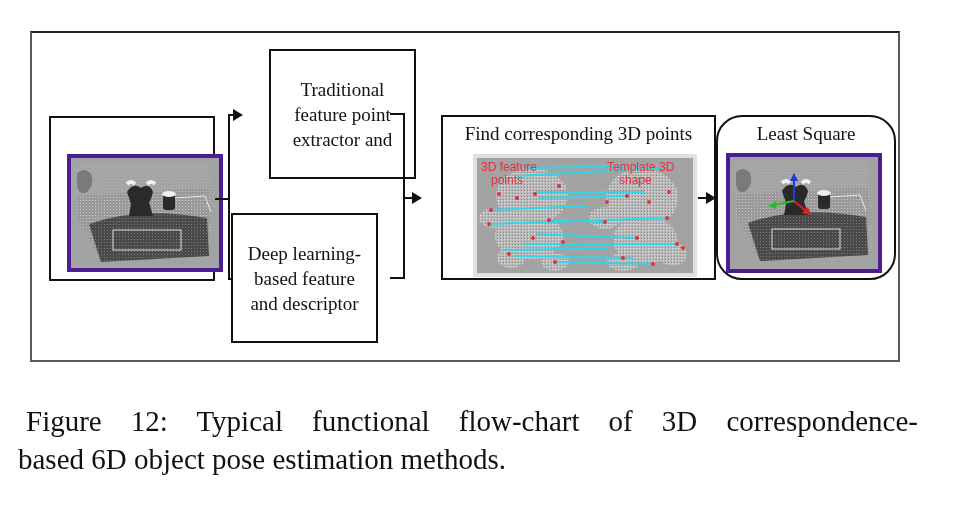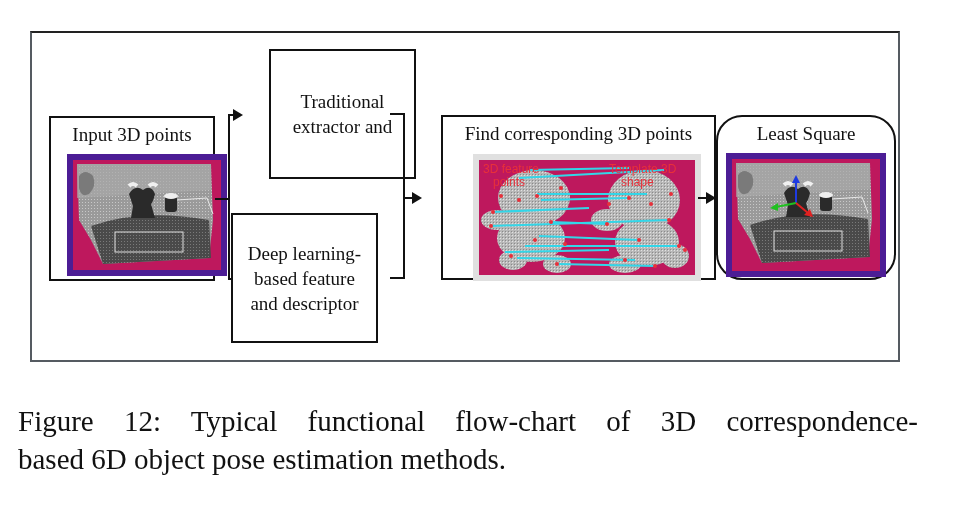--- a/index.html
+++ b/index.html
@@ -8,32 +8,31 @@
   .frame { position: absolute; left: 30px; top: 31px; width: 866px; height: 327px;
            border: 2px solid #555b61; border-top-color: #222; box-sizing: content-box; }
   .box { position: absolute; border: 2px solid #111; background: #fff; box-sizing: border-box;
          text-align: center; }
   .box .label { font-size: 19px; line-height: 25px; }
   .txtbox { display: flex; align-items: center; justify-content: center; }
   .txtbox .label { padding: 0 6px; }
   .wire { position: absolute; background: #111; }
   .arrow { position: absolute; width: 0; height: 0; border-top: 6px solid transparent;
            border-bottom: 6px solid transparent; border-left: 10px solid #111; }
-  .imgwrap { position: absolute; border: 6px solid #4c1d95; background: #be185d; overflow: hidden; }
+  .imgwrap { position: absolute; border: 4px solid #4c1d95; background: #a3a3a3; overflow: hidden; }
   .caption { position: absolute; left: 18px; top: 402px; width: 900px; font-size: 29px;
              line-height: 38px; text-align: justify; text-align-last: left; }
-  .caption .l1 { display: block; text-align: justify; text-align-last: justify; }
+  .caption .l1 { display: block; text-align: justify; text-align-last: justify; margin-left: 8px; }
 </style>
 </head>
 <body>
 
 <div class="frame"></div>
 
 <div class="box" style="left:49px; top:116px; width:166px; height:165px;">
-  <div class="label" style="margin-top:4px;">Input 3D points</div>
   <div class="imgwrap" style="left:16px; top:36px; width:148px; height:110px;">
     <svg width="148" height="110" viewBox="0 0 148 110">
       <defs>
         <pattern id="dots1" width="3" height="3" patternUnits="userSpaceOnUse">
           <rect width="3" height="3" fill="#9a9a9a"></rect>
             <rect width="1" height="1" fill="#c8c8c8"></rect>
         </pattern>
         <pattern id="dots2" width="3" height="3" patternUnits="userSpaceOnUse">
           <rect width="3" height="3" fill="#4a4a4a"></rect>
             <rect width="1" height="1" fill="#7a7a7a"></rect>
@@ -56,20 +55,21 @@
 <div class="wire" style="left:215px; top:198px; width:14px; height:2px;"></div>
 <div class="wire" style="left:228px; top:114px; width:2px; height:166px;"></div>
 <div class="wire" style="left:228px; top:114px; width:6px; height:2px;"></div>
 <div class="arrow" style="left:233px; top:109px;"></div>
 <div class="wire" style="left:228px; top:278px; width:6px; height:2px;"></div>
 <div class="arrow" style="left:233px; top:273px;"></div>
 
 <div class="box txtbox" style="left:243px; top:49px; width:147px; height:130px;margin-left:26px;">
   <div class="label">
     <div>Traditional</div>
+    <div>feature point</div>
     <div>extractor and</div>
   </div>
 </div>
 
 <div class="box txtbox" style="left:231px; top:213px; width:147px; height:130px;">
   <div class="label">
     <div>Deep learning-</div>
     <div>based feature</div>
     <div>and descriptor</div>
   </div>

